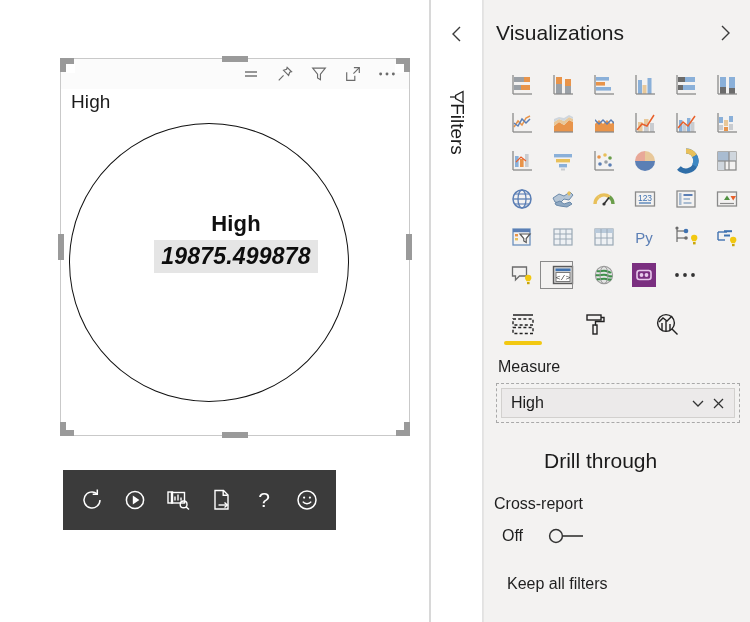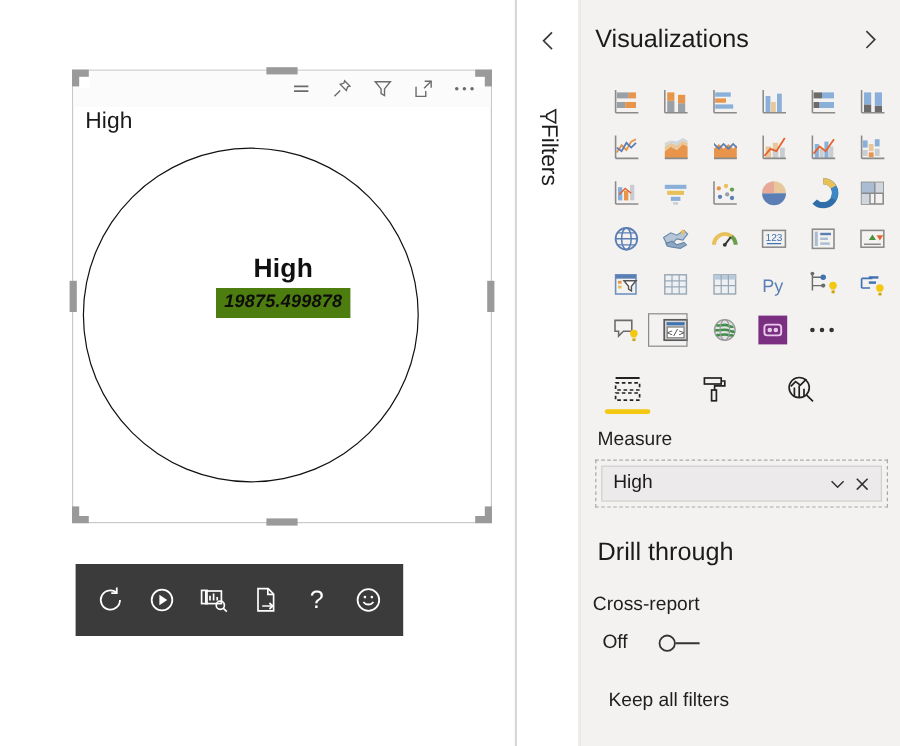--- a/index.html
+++ b/index.html
@@ -81,23 +81,23 @@
     text-align: center;
   }
   #shape-cat {
     display: block;
     font-size: 22px; font-weight: bold; color: #101010;
     letter-spacing: .2px;
   }
   #shape-val-wrap { display: block; margin-top: 3px; }
   #shape-val {
     display: inline-block;
-    background: #4d7c0f;
+    background: #e5e5e5;
     color: #0d0d0d;
-    font-size: 15px;
+    font-size: 23px;
     font-weight: bold;
     font-style: italic;
     padding: 4px 7px 5px 7px;
     line-height: 1.05;
     letter-spacing: .2px;
   }
 
   
   #float-toolbar {
     position: absolute; left: 63px; top: 470px;
@@ -223,21 +223,21 @@
   }
   .chip-btn {
     width: 20px; height: 20px;
     display: flex; align-items: center; justify-content: center;
     color: #333;
   }
 
   
   #drill-title {
     padding: 26px 0 0 14px;
-    font-size: 21px; color: #1b1b1b;
+    font-size: 21px; color: #1b1b1b; margin-left: 46px;
   }
   #crossreport-label {
     padding: 22px 0 0 10px;
     font-size: 16px; color: #1f1f1f;
   }
   #crossreport-row {
     display: flex; align-items: center;
     gap: 24px;
     padding: 14px 0 0 18px;
   }

